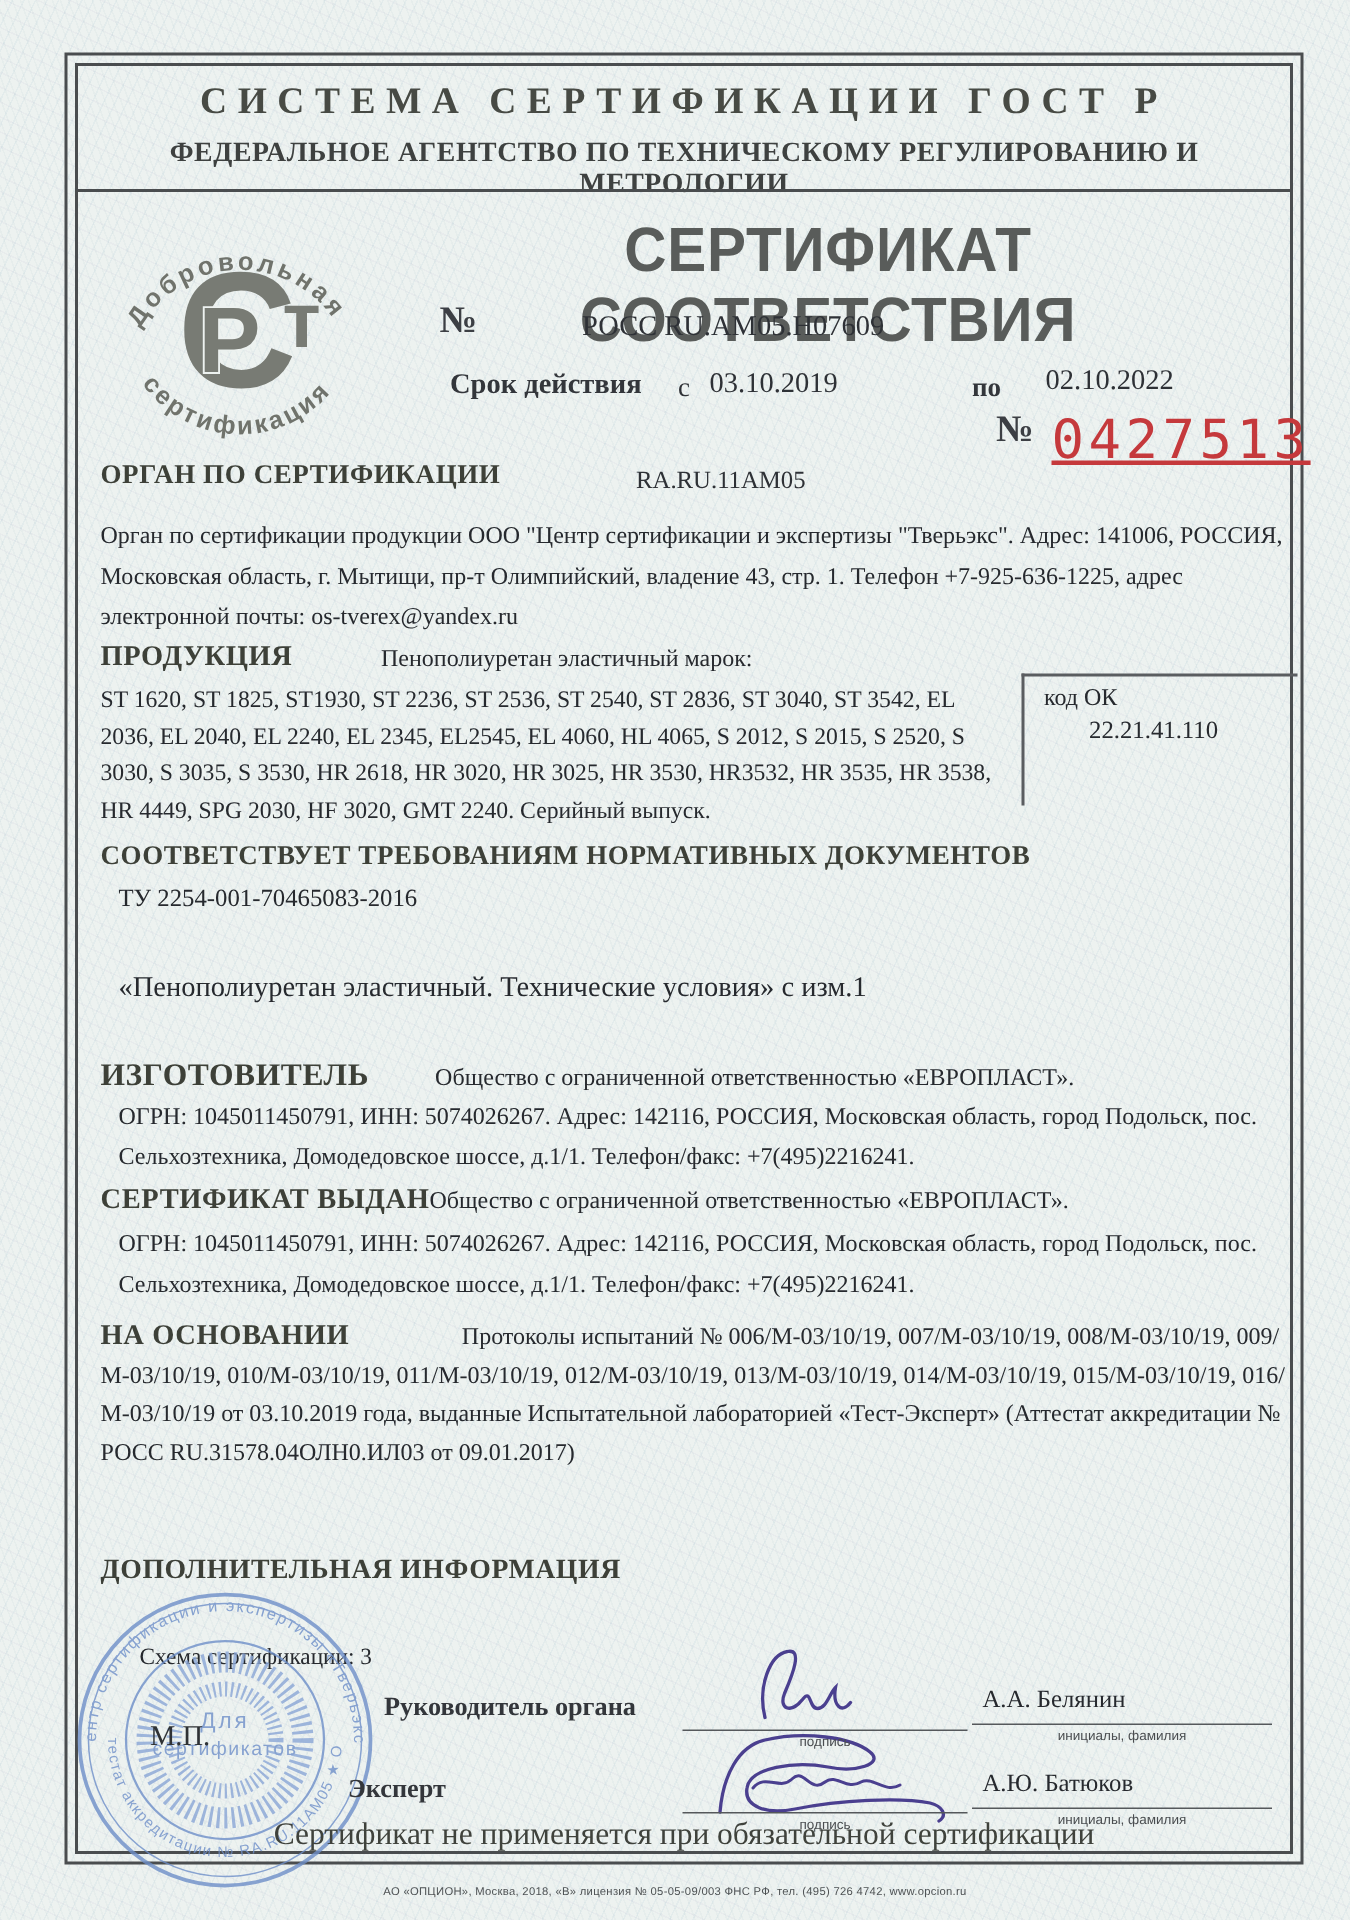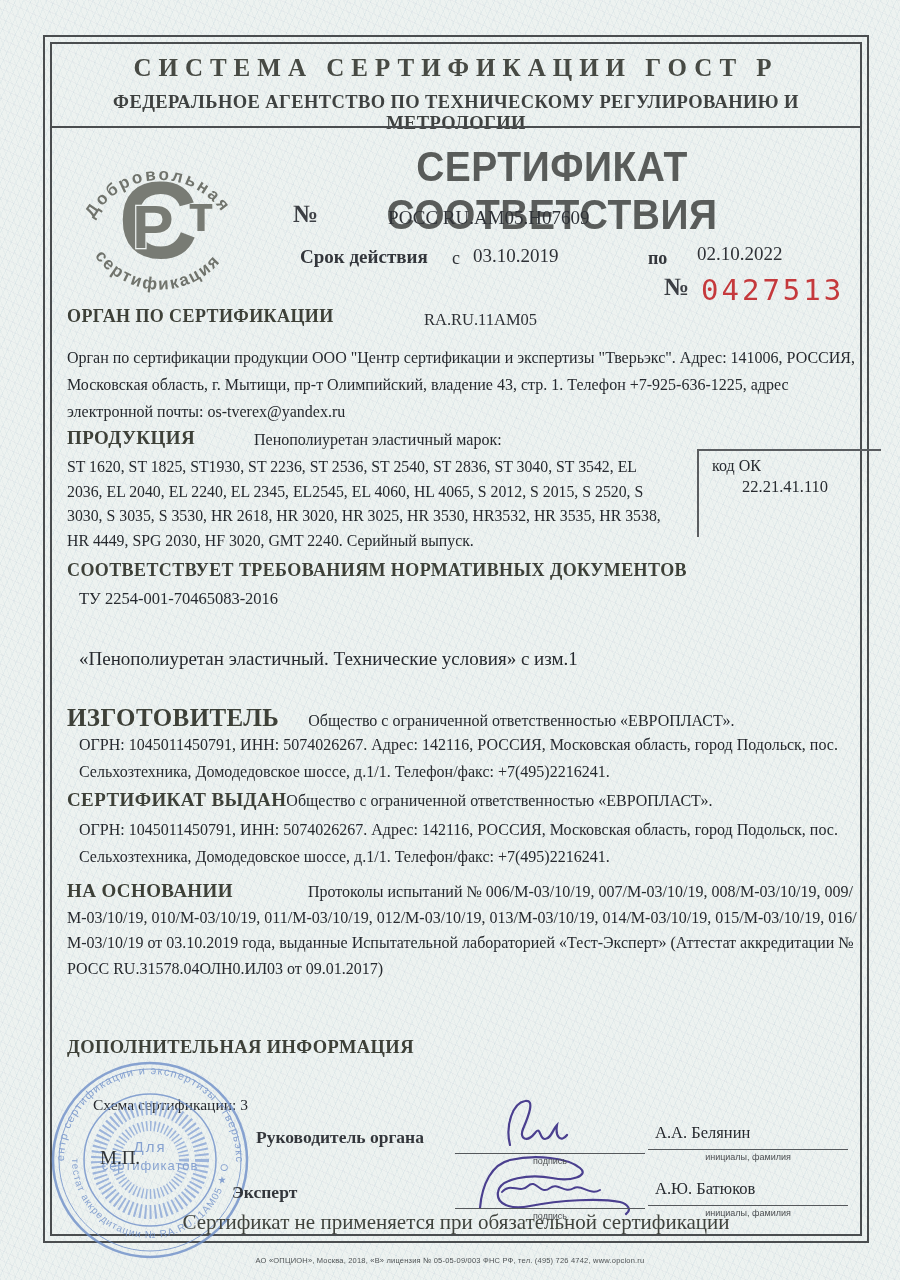--- a/index.html
+++ b/index.html
@@ -28,40 +28,40 @@
     color:#595c5a;letter-spacing:0.5px;transform:scale(1,1.07);transform-origin:top center;}
   .regnum-label{left:293px;top:200px;font-size:25px;font-weight:bold;color:#3c3f44;}
   .regnum-value{left:388px;top:207px;font-size:19px;color:#2e3136;}
   .validity-label{left:300px;top:246px;font-size:19px;font-weight:bold;color:#33363b;}
   .validity-from-prefix{left:452px;top:248px;font-size:18px;color:#2e3136;}
   .validity-from{left:473px;top:245px;font-size:19px;color:#2e3136;}
   .validity-to-prefix{left:648px;top:248px;font-size:18px;font-weight:bold;color:#33363b;}
   .validity-to{left:697px;top:243px;font-size:19px;color:#2e3136;}
   .serial-label{left:664px;top:273px;font-size:25px;font-weight:bold;color:#3c3f44;}
   .serial-value{left:701px;top:273px;font-family:"DejaVu Sans Mono", monospace;
-    font-size:29px;color:#c5393c;letter-spacing:3px;}
+    font-size:36px;color:#c5393c;letter-spacing:3px;text-decoration:underline;}
   .sec-heading{font-size:18px;font-weight:bold;color:#3d4038;letter-spacing:0.4px;}
   .organ-heading{left:67px;top:306px;}
   .organ-code{left:424px;top:310px;font-size:16.5px;color:#2e3136;}
   .organ-text{left:67px;top:344px;width:797px;font-size:16px;line-height:27px;color:#26292e;}
   .prod-heading{left:67px;top:427px;font-size:19px;}
   .prod-subtitle{left:254px;top:431px;font-size:16px;color:#26292e;}
   .prod-text{left:67px;top:455px;width:608px;font-size:15.8px;line-height:24.6px;color:#26292e;}
-  .code-box{width:184px;height:88px;border-top:2px solid #5a5d60;border-left:2px solid #5a5d60;box-sizing:border-box;margin-left:16px;}
+  .code-box{width:184px;height:88px;border-top:2px solid #5a5d60;border-left:2px solid #5a5d60;box-sizing:border-box;}
   .codeok-box{left:681px;top:449px;}
   .codetn-box{left:681px;top:577px;}
   .code-box .lbl{margin:6px 0 0 13px;font-size:16px;color:#26292e;}
   .codeok-box .val{margin:2px 0 0 43px;font-size:16.5px;color:#26292e;}
   .codetn-box .val{margin:4px 0 0 48px;font-size:16.5px;color:#26292e;}
   .comp-heading{left:67px;top:560px;}
   .comp-line1{left:79px;top:589px;font-size:16.5px;color:#26292e;}
   .comp-line2{left:79px;top:648px;font-size:19px;color:#26292e;}
   .inline-block-row{font-size:16px;color:#26292e;}
   .man-row{left:67px;top:704px;width:795px;}
-  .man-row .sec-heading{font-size:25px;margin-right:29px;}
+  .man-row .sec-heading{font-size:21px;margin-right:44px;}
   .man-text{left:79px;top:731px;width:778px;font-size:16px;line-height:27px;color:#26292e;}
   .iss-row{left:67px;top:789px;width:795px;}
   .iss-row .sec-heading{font-size:19px;}
   .iss-text{left:79px;top:816px;width:778px;font-size:16px;line-height:27px;color:#26292e;}
   .basis-block{left:67px;top:878px;width:800px;font-size:16px;line-height:25.5px;color:#26292e;}
   .basis-block .sec-heading{font-size:19px;margin-right:75px;}
   .addl-heading{left:67px;top:1037px;font-size:18.5px;}
   .scheme-line{left:93px;top:1096px;font-size:15.5px;color:#26292e;}
   .mp-label{left:100px;top:1147px;font-size:19px;color:#2f3235;}
   .sig-role1{left:232px;top:1127px;font-size:17.5px;font-weight:bold;color:#33363b;margin-left:24px;}

